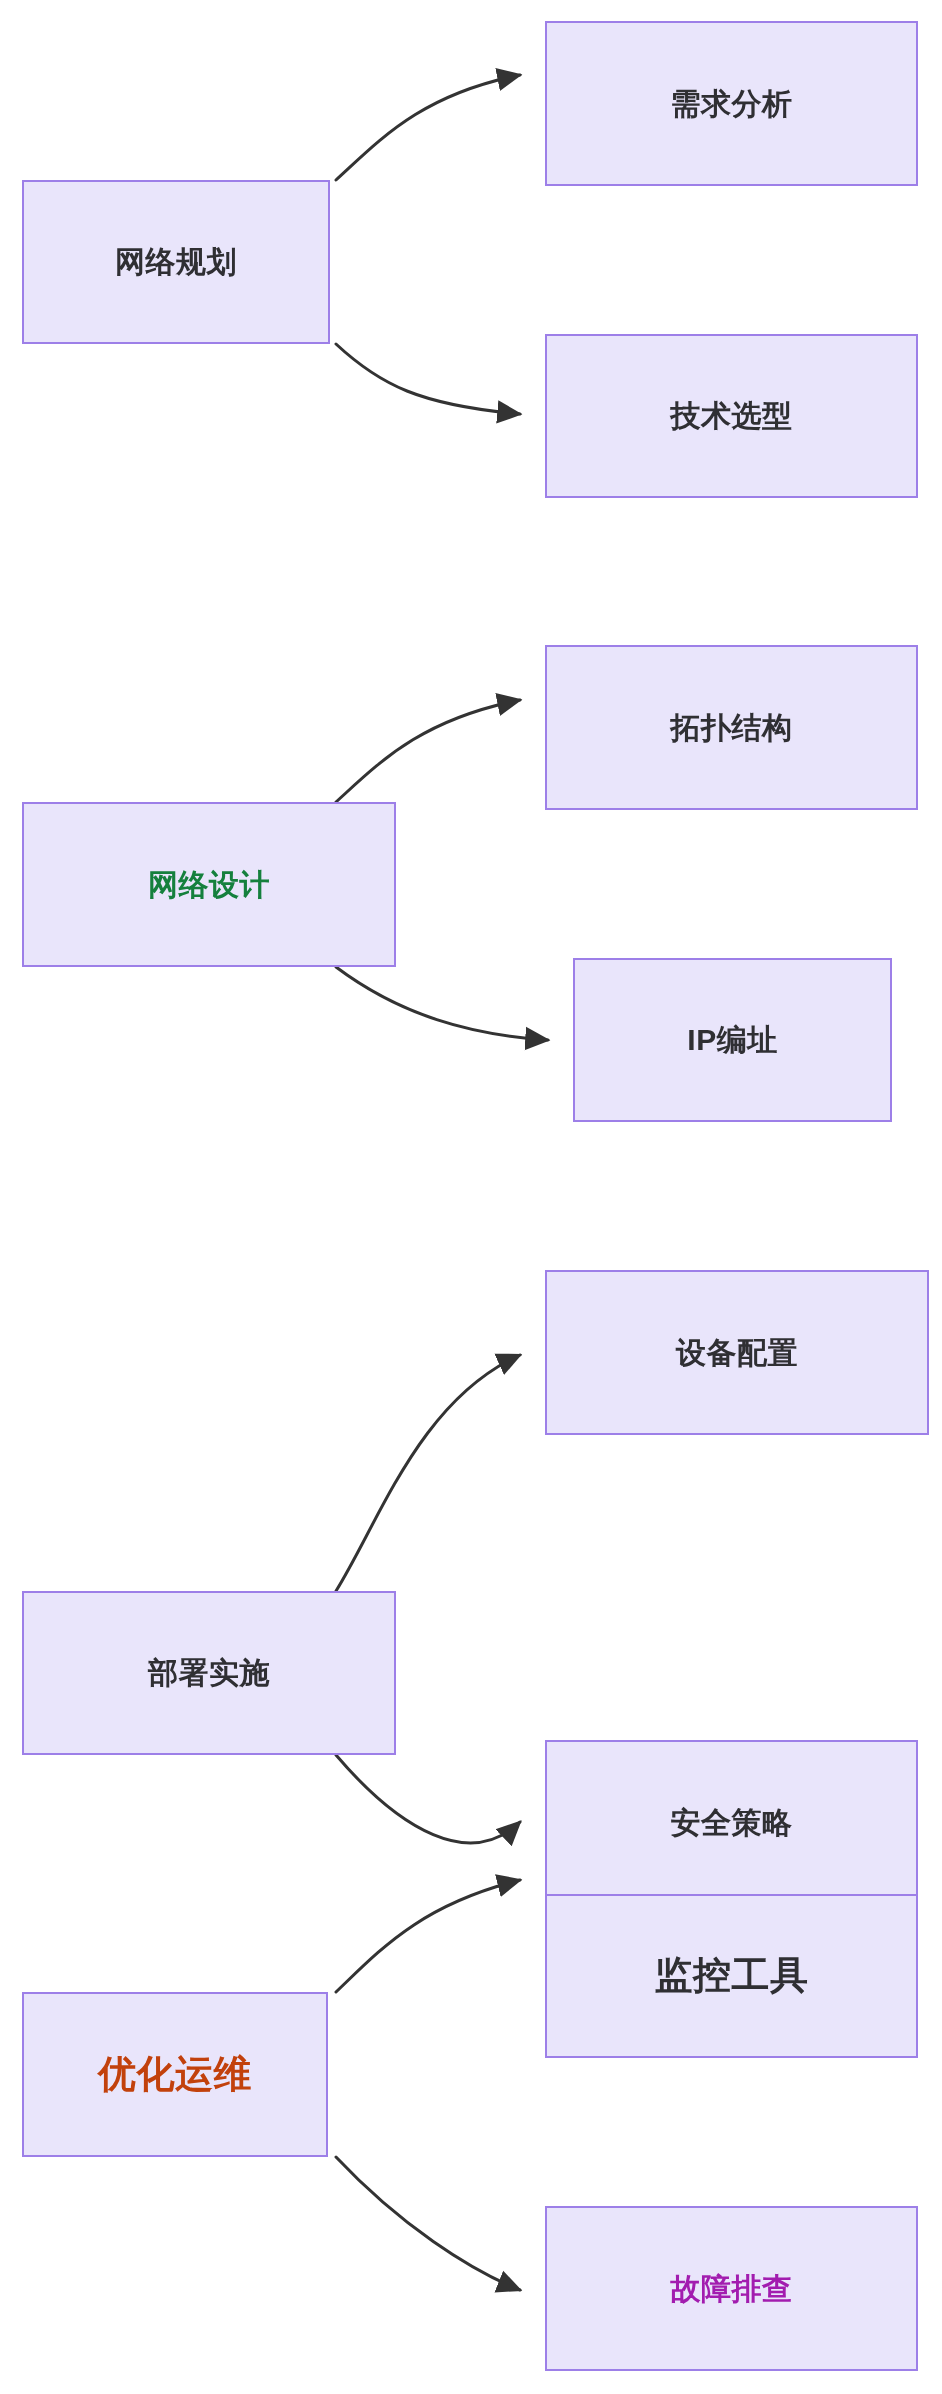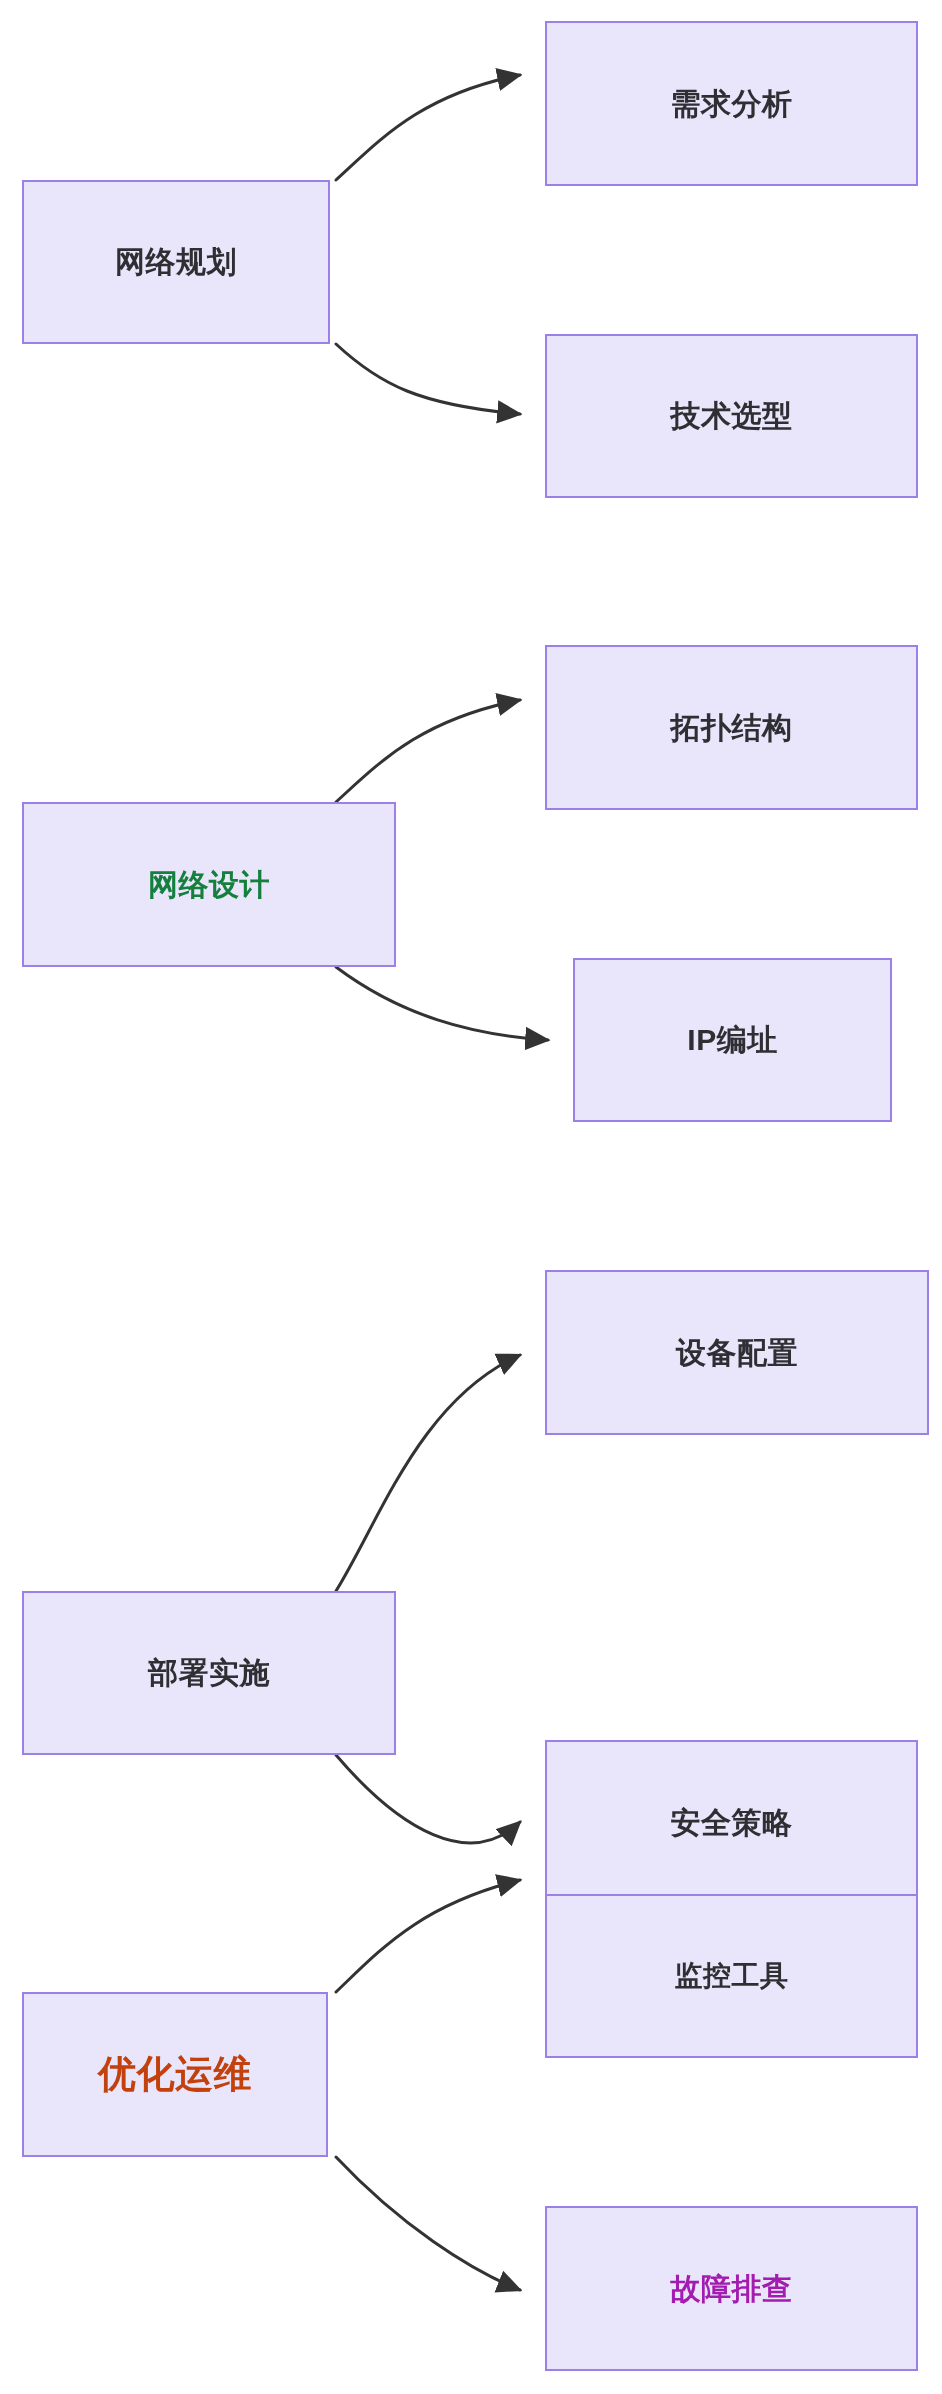--- a/index.html
+++ b/index.html
@@ -93,21 +93,21 @@
       </div>
       <div class="node" style="left: 545px; top: 1270px; width: 384px; height: 165px; background: rgb(233, 229, 251); border-color: rgb(157, 127, 232); border-width: 2px; color: rgb(47, 47, 51); font-size: 30px;">
         <span class="node-label">设备配置</span>
       </div>
       <div class="node" style="left: 545px; top: 1740px; width: 373px; height: 165px; background: rgb(233, 229, 251); border-color: rgb(157, 127, 232); border-width: 2px; color: rgb(47, 47, 51); font-size: 30px;">
         <span class="node-label">安全策略</span>
       </div>
       <div class="node" style="left: 22px; top: 1992px; width: 306px; height: 165px; background: rgb(233, 229, 251); border-color: rgb(157, 127, 232); border-width: 2px; color: #c2410c; font-size: 38px;">
         <span class="node-label">优化运维</span>
       </div>
-      <div class="node" style="left: 545px; top: 1894px; width: 373px; height: 164px; background: rgb(233, 229, 251); border-color: rgb(157, 127, 232); border-width: 2px; color: rgb(47, 47, 51); font-size: 28px;">
+      <div class="node" style="left: 545px; top: 1894px; width: 373px; height: 164px; background: rgb(233, 229, 251); border-color: rgb(157, 127, 232); border-width: 2px; color: rgb(47, 47, 51); font-size: 38px;">
         <span class="node-label">监控工具</span>
       </div>
       <div class="node" style="left: 545px; top: 2206px; width: 373px; height: 165px; background: rgb(233, 229, 251); border-color: rgb(157, 127, 232); border-width: 2px; color: #a21caf; font-size: 30px;">
         <span class="node-label">故障排查</span>
       </div>
     </div>
 
 </div>
 
 </body></html>

